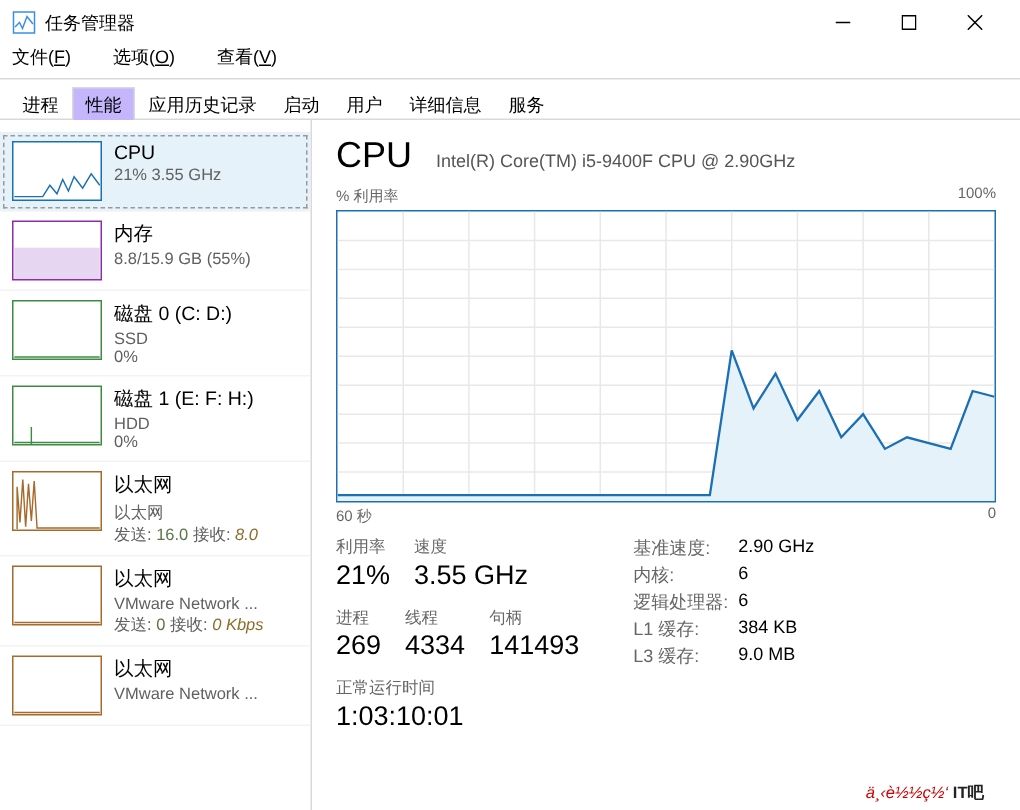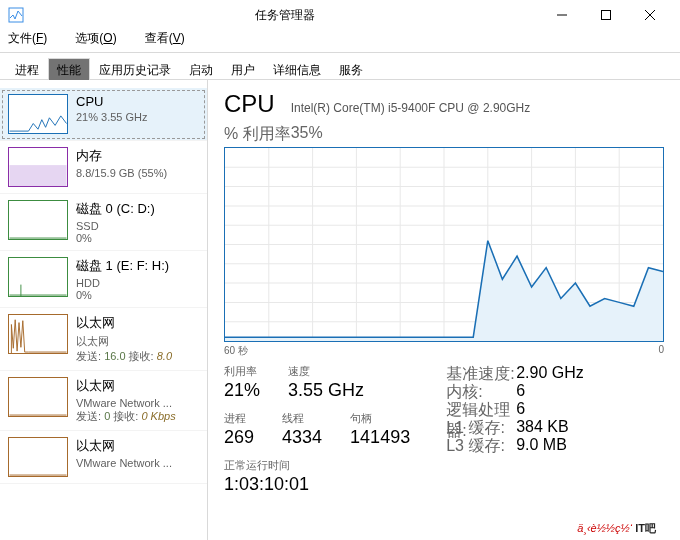--- a/index.html
+++ b/index.html
@@ -1,50 +1,50 @@
 <!DOCTYPE html>
 <html><head>
 <meta charset="utf-8">
 <style>
 * { box-sizing: border-box; margin: 0; padding: 0; font-family: "Microsoft YaHei", "Segoe UI", sans-serif; }
 body { width: 680px; height: 540px; background: #fff; overflow: hidden; font-size: 12px; color: #000; }
 .titlebar { height: 30px; display: flex; align-items: center; padding: 0 8px; }
 .app-icon { width: 16px; height: 16px; margin-right: 6px; position: relative; }
 .app-icon svg { width: 16px; height: 16px; }
-.title-text { flex: 1; font-size: 12px; text-align: center; }
+.title-text { flex: 1; font-size: 12px; }
 .win-btn { width: 44px; height: 30px; display: flex; align-items: center; justify-content: center; font-size: 14px; }
 .menubar { height: 22px; padding: 0 8px; display: flex; gap: 28px; font-size: 12px; }
 .menu-item .u { text-decoration: underline; }
 .tabs { height: 28px; border-bottom: 1px solid #d9d9d9; border-top: 1px solid #d9d9d9; display: flex; padding: 4px 6px 0 6px; gap: 0; font-size: 12px; }
 .tab { padding: 3px 8px; border: 1px solid transparent; border-bottom: none; position: relative; top: 1px; }
-.tab.active { border-color: #d9d9d9; background: #737373; }
+.tab.active { border-color: #d9d9d9; background: #c4b5fd; }
 .content { display: flex; height: calc(540px - 30px - 22px - 28px); }
 .sidebar { width: 208px; border-right: 1px solid #d9d9d9; overflow-y: auto; padding-top: 8px; }
 .side-item { display: flex; padding: 6px 8px; gap: 8px; border-bottom: 1px solid #f3f3f3; }
 .side-item.sel { background: #e6f2fa; outline: 1px dashed #999; outline-offset: -3px; }
 .thumb { width: 60px; height: 40px; border: 1px solid #999; background: #fff; flex-shrink: 0; overflow: hidden; position: relative; }
 .thumb svg { width: 100%; height: 100%; }
 .side-text .title { font-size: 13px; margin-bottom: 2px; }
 .side-text .sub { font-size: 11px; color: #606060; }
 .side-text .send { color: #5a7748; }
 .side-text .recv { color: #8a6d2a; font-style: italic; }
 .main { flex: 1; padding: 10px 16px; position: relative; }
 .main-head { display: flex; align-items: baseline; gap: 16px; margin-bottom: 6px; }
 .main-head .big { font-size: 24px; font-weight: 400; }
 .main-head .desc { font-size: 12px; color: #555; }
-.chart-labels { display: flex; font-size: 16px; color: #666; }
+.chart-labels { display: flex; justify-content: space-between; font-size: 10px; color: #666; }
 .chart-box { height: 195px; border: 1px solid #1a6fb5; background: #fff; position: relative; margin: 2px 0; }
 .chart-box svg { width: 100%; height: 100%; }
 .x-labels { display: flex; justify-content: space-between; font-size: 10px; color: #666; margin-bottom: 6px; }
 .stats { display: flex; gap: 36px; }
 .stats-col { display: flex; flex-direction: column; gap: 10px; }
-.stat-small-row { display: flex; gap: 28px; }
+.stat-small-row { display: flex; gap: 16px; }
 .stat-small .label { font-size: 11px; color: #666; margin-bottom: 1px; }
 .stat-small .value { font-size: 18px; }
-.detail-table { font-size: 16px; }
+.detail-table { font-size: 12px; }
 .detail-table .row { display: flex; height: 18px; }
 .detail-table .k { width: 70px; color: #666; }
 .detail-table .v { }
 .watermark { position: absolute; right: 24px; bottom: 4px; font-size: 11px; color: #c00; font-style: italic; }
 .watermark .b { color: #222; font-weight: 600; font-style: normal; }
 </style>
 </head>
 <body>
 
 <div class="titlebar">
@@ -186,21 +186,21 @@
 
   <div class="main">
 
     <div class="main-head">
       <span class="big">CPU</span>
       <span class="desc">Intel(R) Core(TM) i5-9400F CPU @ 2.90GHz</span>
     </div>
 
     <div class="chart-labels">
       <span>% 利用率</span>
-      <span>35%</span>
+      <span>100%</span>
     </div>
 
     <div class="chart-box">
       <svg viewBox="0 0 430 195" preserveAspectRatio="none">
         <g stroke="#e8e8e8" stroke-width="1">
           <line x1="0" y1="19.5" x2="430" y2="19.5"></line>
             <line x1="0" y1="39" x2="430" y2="39"></line>
             <line x1="0" y1="58.5" x2="430" y2="58.5"></line>
             <line x1="0" y1="78" x2="430" y2="78"></line>
             <line x1="0" y1="97.5" x2="430" y2="97.5"></line>

